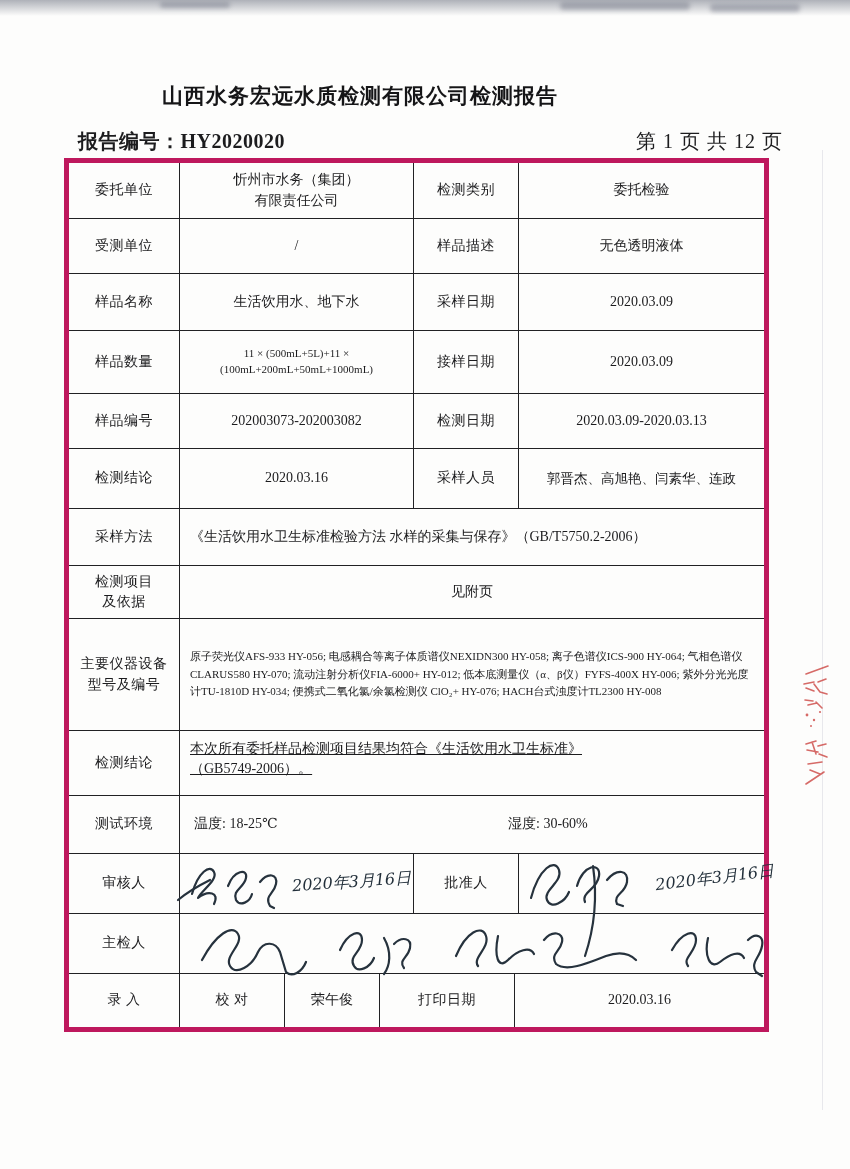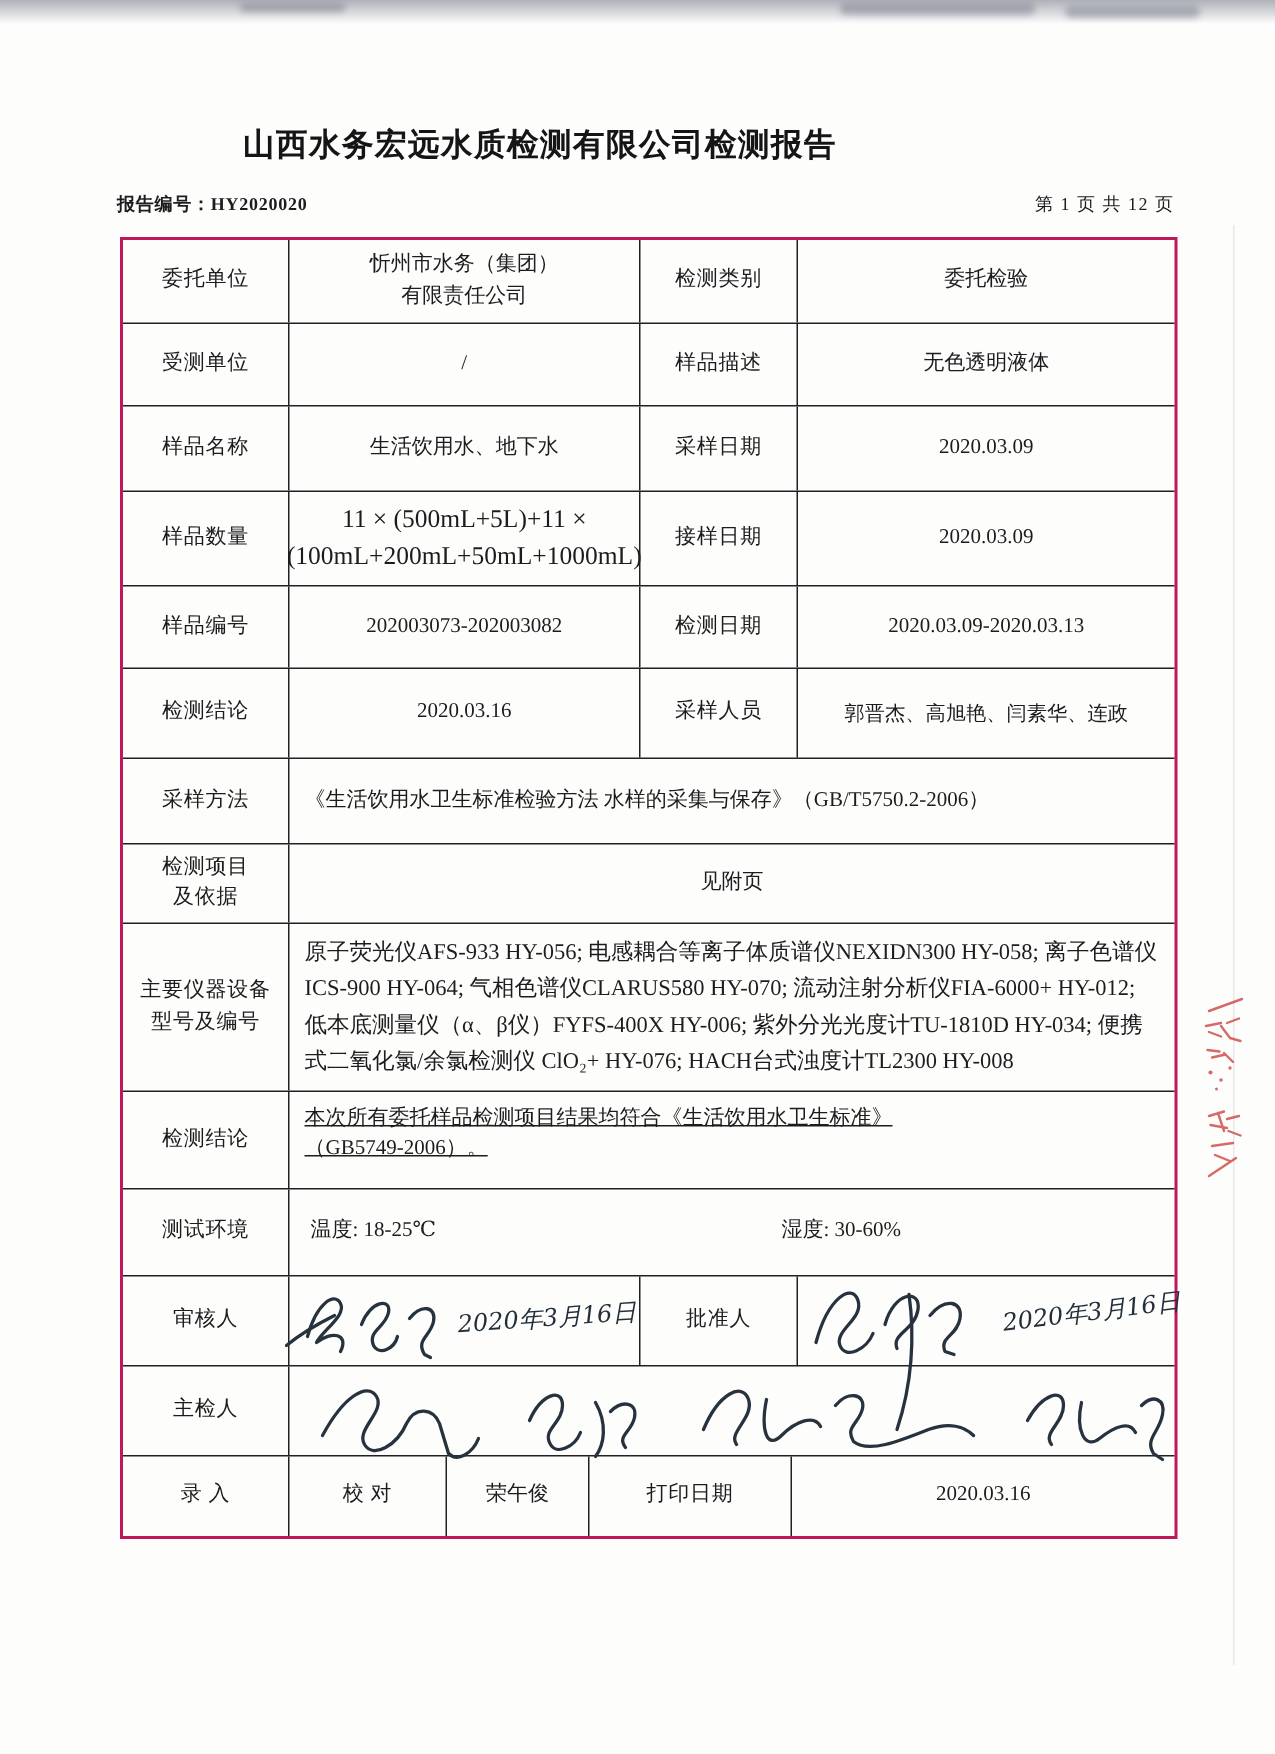--- a/index.html
+++ b/index.html
@@ -12,44 +12,44 @@
   .scan-top{position:absolute;top:0;left:0;width:850px;height:16px;
     background:linear-gradient(to bottom,rgba(148,152,162,.75),rgba(148,152,162,0));pointer-events:none;}
   .smudge{position:absolute;background:rgba(110,116,130,.45);filter:blur(2px);border-radius:4px;pointer-events:none;}
   .fold-line{position:absolute;left:822px;top:150px;width:1px;height:960px;background:#e2e2e7;opacity:.8;pointer-events:none;}
   .stamp{position:absolute;left:798px;top:660px;opacity:.75;pointer-events:none;}
   
   .title{position:absolute;top:82px;left:0;width:720px;text-align:center;
     font-family:Liberation Mono, monospace;
     font-size:21px;font-weight:bold;letter-spacing:1px;color:#151517;}
   .meta{position:absolute;top:128px;left:78px;width:705px;display:flex;
-    justify-content:space-between;align-items:baseline;font-size:12px;}
+    justify-content:space-between;align-items:baseline;font-size:20px;}
   .meta .left{font-weight:600;letter-spacing:.5px;}
   .meta .right{font-weight:500;letter-spacing:1px;}
   
-  .tbl{position:absolute;top:158px;left:80px;width:705px;
-    border:2px solid #be185d;box-sizing:border-box;}
+  .tbl{position:absolute;top:158px;left:64px;width:705px;
+    border:5px solid #be185d;box-sizing:border-box;}
   .row{display:flex;box-sizing:border-box;border-top:1.5px solid #212124;}
   .row:first-child{border-top:none;}
   .cell{box-sizing:border-box;border-left:1.5px solid #212124;
     display:flex;align-items:center;justify-content:center;
     text-align:center;font-size:14px;line-height:1.45;white-space:pre-line;
     position:relative;overflow:visible;}
   .cell:first-child{border-left:none;}
   .c1{width:110px;flex:none;}
   .c2{width:234px;flex:none;}
   .c3{width:105px;flex:none;}
   .c4{flex:1;}
   .b2{width:102px;flex:none;} .b3{width:105px;flex:none;}
   .b4{width:95px;flex:none;}  .b5{width:135px;flex:none;} .b6{flex:1;}
   .h55{height:55px}.h57{height:57px}.h63{height:63px}.h60{height:60px}
   .h53{height:53px}.h112{height:112px}.h65{height:65px}.h58{height:58px}.h54{height:54px}
   .label{letter-spacing:.5px;}
   .txt-left{justify-content:flex-start;text-align:left;padding:4px 10px;}
-  .small{font-size:15px;line-height:1.62;}
+  .small{font-size:11px;line-height:1.62;}
   .top-left{align-items:flex-start;padding-top:8px;text-decoration:underline;}
   .env{justify-content:flex-start;padding-left:14px;gap:36px;}
   .env .t{width:278px;text-align:left;}
   .env .h{text-align:left;}
   
   .sigcell{justify-content:flex-start;}
   .sig{position:absolute;pointer-events:none;}
   .sig path{fill:none;stroke:#26323d;stroke-width:2.2;stroke-linecap:round;stroke-linejoin:round;}
   .hand{font-family:"DejaVu Serif","Liberation Serif",serif;font-style:italic;
     font-size:16px;color:#222f3a;white-space:nowrap;}
@@ -105,21 +105,21 @@
 
   <div class="row h57">
     <div class="cell c1 label">样品名称</div>
     <div class="cell c2">生活饮用水、地下水</div>
     <div class="cell c3 label">采样日期</div>
     <div class="cell c4">2020.03.09</div>
   </div>
 
   <div class="row h63">
     <div class="cell c1 label">样品数量</div>
-    <div class="cell c2" style="font-size:17px;text-align:center;">11 × (500mL+5L)+11 ×
+    <div class="cell c2" style="font-size:11px;text-align:center;">11 × (500mL+5L)+11 ×
 (100mL+200mL+50mL+1000mL)</div>
     <div class="cell c3 label">接样日期</div>
     <div class="cell c4">2020.03.09</div>
   </div>
 
   <div class="row h55">
     <div class="cell c1 label">样品编号</div>
     <div class="cell c2">202003073-202003082</div>
     <div class="cell c3 label">检测日期</div>
     <div class="cell c4">2020.03.09-2020.03.13</div>

